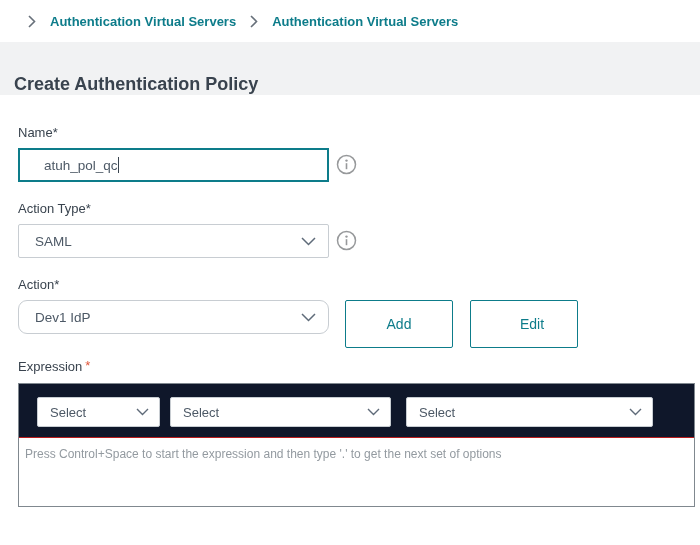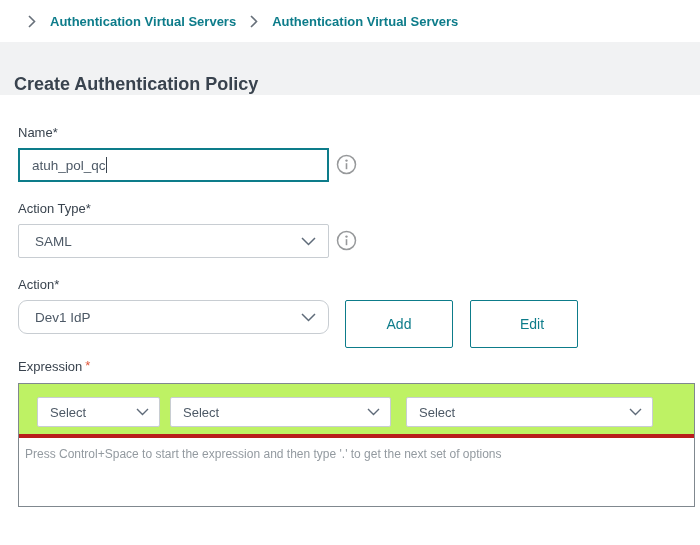--- a/index.html
+++ b/index.html
@@ -32,21 +32,21 @@
   .field-label {
     position: absolute; left: 18px; font-size: 13px; color: #39434e;
   }
   .req { color: #39434e; }
   .req.red { color: #e0563a; margin-left: 3px; position: relative; top: -1px; }
 
   
   .text-input {
     position: absolute; left: 18px; top: 148px; width: 311px; height: 34px;
     background: #fff; border: 2px solid #0d7c8a;
-    display: flex; align-items: center; padding-left: 12px;
+    display: flex; align-items: center; padding-left: 24px;
     font-size: 13.5px; color: #4d5966; cursor: text;
   }
   .caret { display: inline-block; width: 1px; height: 16px; background: #39434e; }
 
   
   .dropdown {
     position: absolute; background: #fff; border: 1px solid #c8cdd2; border-radius: 2px;
     display: flex; align-items: center; justify-content: space-between;
     font-size: 13.5px; color: #4d5966; cursor: pointer;
   }
@@ -67,21 +67,21 @@
     color: #0d7c8a; font-size: 14px; font-family: inherit; cursor: pointer;
     display: flex; align-items: center; justify-content: center;
   }
 
   
   .expr-box {
     position: absolute; left: 18px; top: 383px; width: 677px; height: 124px;
     border: 1px solid #80888f; background: #fff;
   }
   .expr-band {
-    height: 54px; background: #bef264; border-bottom: 4px solid #b91c1c;
+    height: 54px; background: #0f172a; border-bottom: 1px solid #b91c1c;
     position: relative;
   }
   .expr-select {
     position: absolute; top: 13px; height: 30px;
     background: #fff; border: 1px solid #c8cdd2; border-radius: 2px;
     display: flex; align-items: center; justify-content: space-between;
     font-size: 13px; color: #4d5966; cursor: pointer;
   }
   .expr-select .dd-value { padding-left: 12px; }
   .expr-select .dd-chevron { padding-right: 10px; display: inline-flex; align-items: center; }

